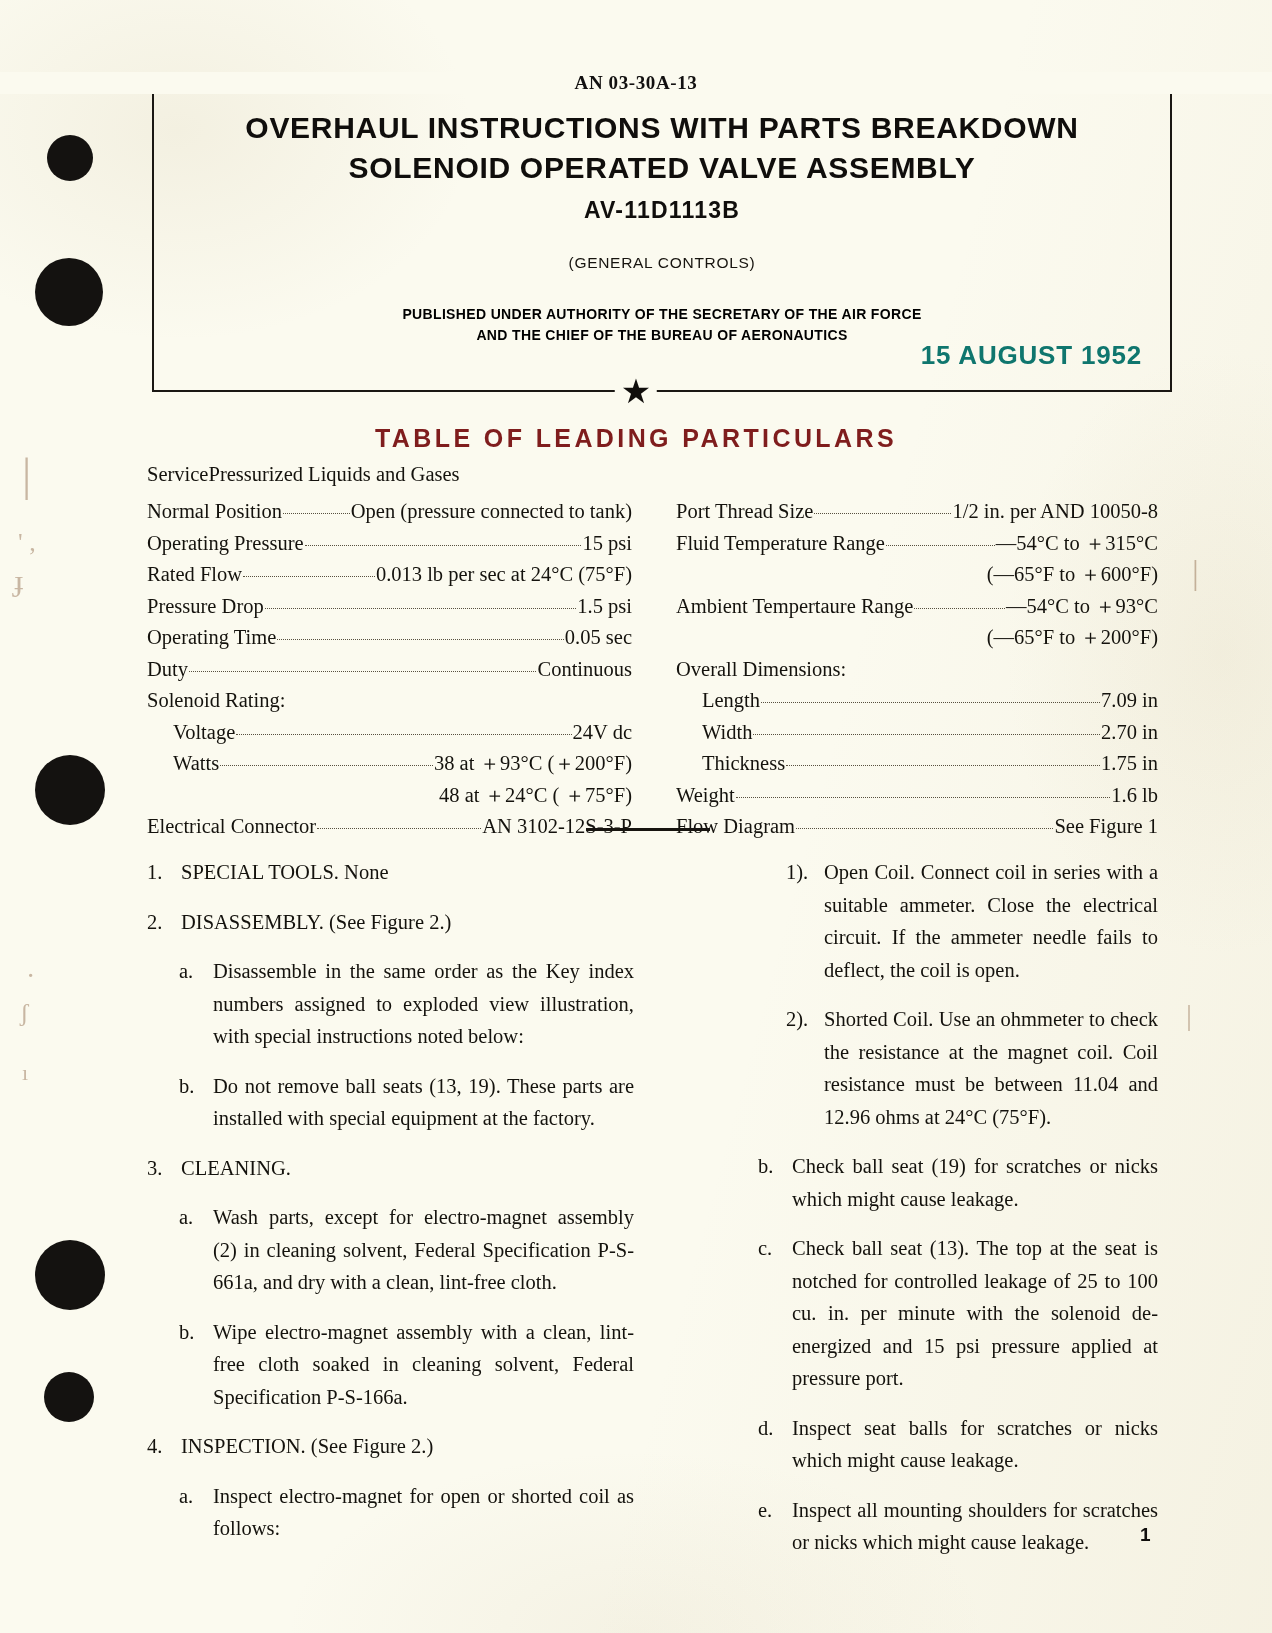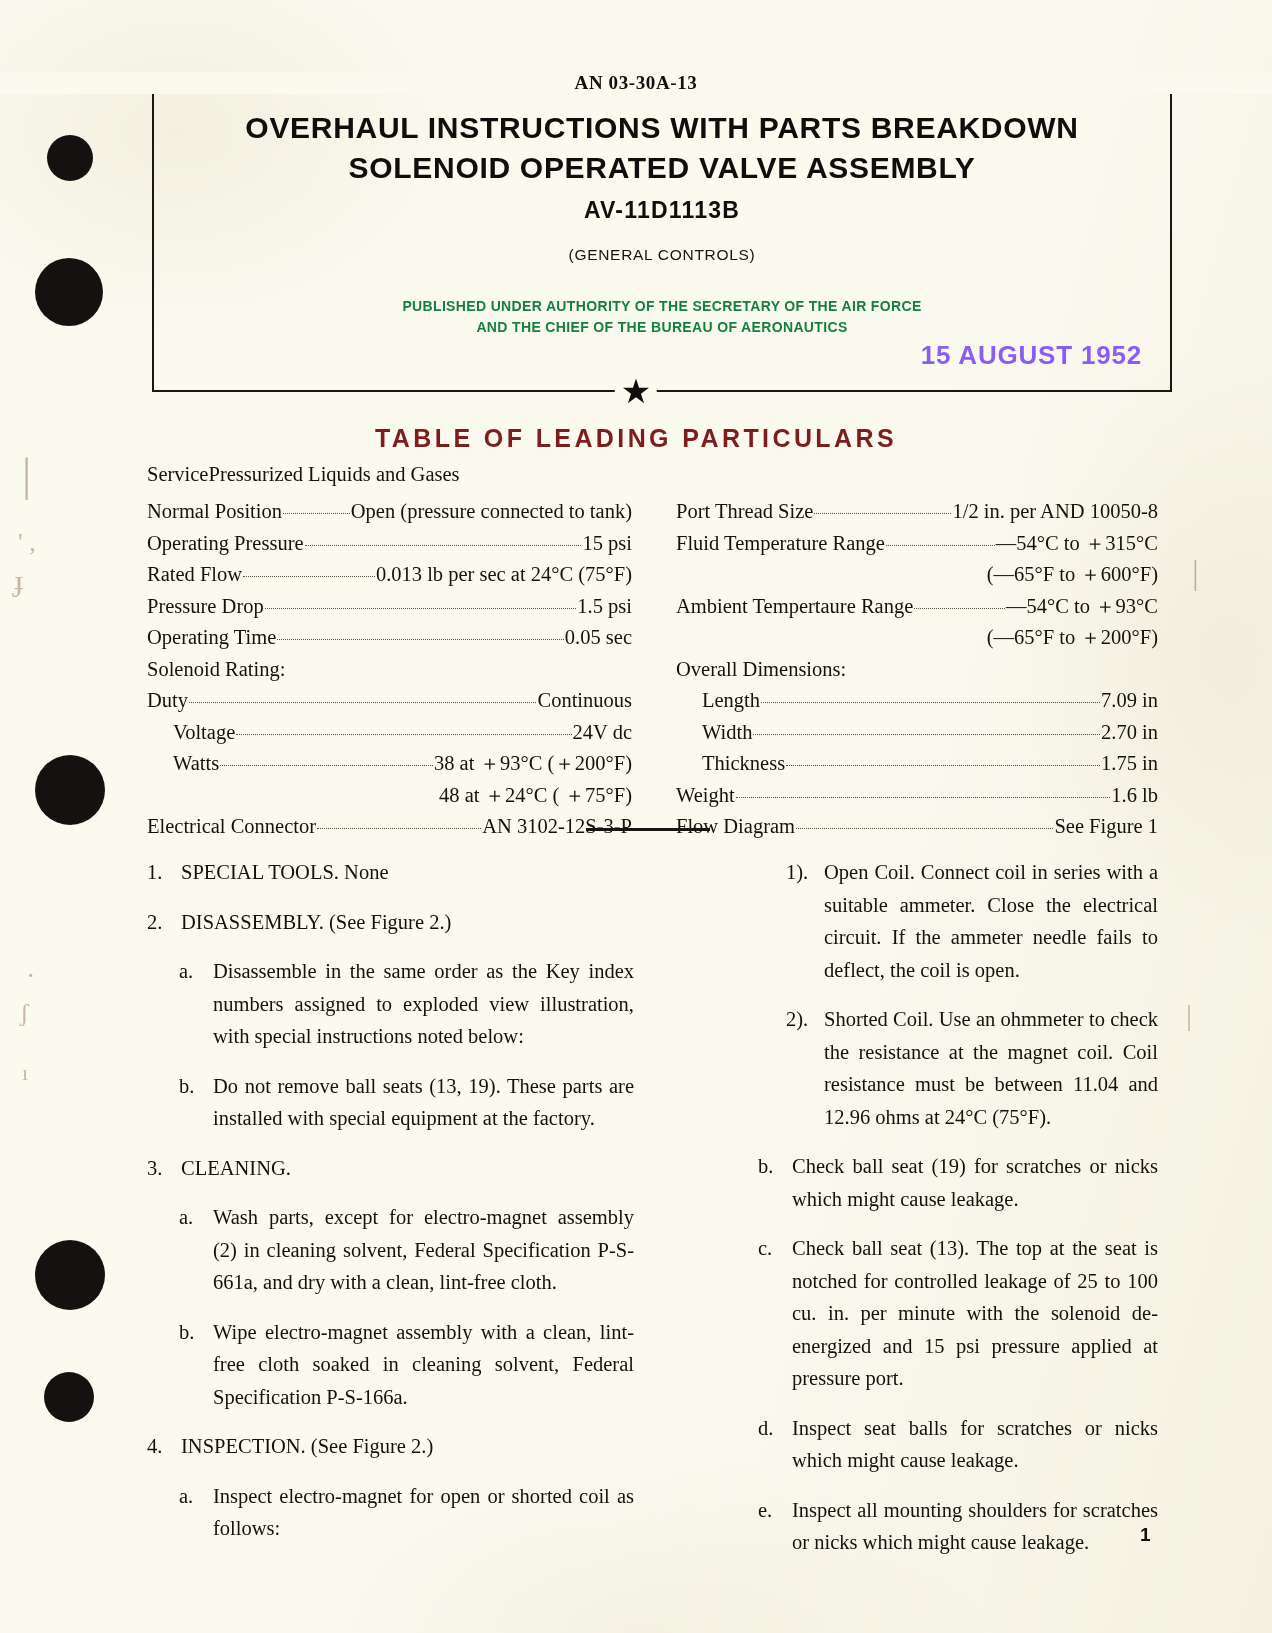--- a/index.html
+++ b/index.html
@@ -84,46 +84,46 @@
     font-family: "Liberation Sans", sans-serif;
     font-weight: bold;
     font-size: 30px;
     letter-spacing: .7px;
     line-height: 40px;
     color: #100e0c;
     white-space: nowrap;
   }
   .title-line.t3 { font-size: 23px; letter-spacing: 1.2px; margin-top: 2px; }
   .subtitle {
-    margin-top: 16px;
+    margin-top: 24px;
     font-family: "Liberation Sans", sans-serif;
     font-size: 15.5px;
     letter-spacing: .7px;
     color: #17140f;
   }
   .authority {
     margin-top: 32px;
     font-family: "Liberation Sans", sans-serif;
     font-weight: bold;
     font-size: 14px;
     letter-spacing: .35px;
     line-height: 21px;
-    color: #15803d;
+    color: #000000;
   }
   .pub-date {
     position: absolute;
     left: 152px;
     top: 340px;
     width: 990px;
     text-align: right;
     font-family: "Liberation Sans", sans-serif;
     font-weight: bold;
     font-size: 26px;
     letter-spacing: .8px;
-    color: #8b5cf6;
+    color: #0f766e;
   }
   .star {
     position: absolute;
     left: 636px;
     top: 392px;
     transform: translate(-50%, -50%);
     font-size: 34px;
     line-height: 1;
     color: #100e0c;
     background: #fbfaef;
@@ -298,27 +298,27 @@
     <div class="prow">
       <span class="lbl">Pressure  Drop</span>
       <span class="dots"></span>
       <span class="val">1.5 psi</span>
     </div>
     <div class="prow">
       <span class="lbl">Operating Time</span>
       <span class="dots"></span>
       <span class="val">0.05 sec</span>
     </div>
+    <div class="prow">
+      <span class="lbl">Duty</span>
+      <span class="dots"></span>
+      <span class="val">Continuous</span>
+    </div>
+
     <div class="prow plain">Solenoid Rating:</div>
-
-    <div class="prow">
-      <span class="lbl">Duty</span>
-      <span class="dots"></span>
-      <span class="val">Continuous</span>
-    </div>
     <div class="prow indent">
       <span class="lbl">Voltage</span>
       <span class="dots"></span>
       <span class="val">24V  dc</span>
     </div>
     <div class="prow indent">
       <span class="lbl">Watts</span>
       <span class="dots"></span>
       <span class="val">38 at ＋93°C (＋200°F)</span>
     </div>

